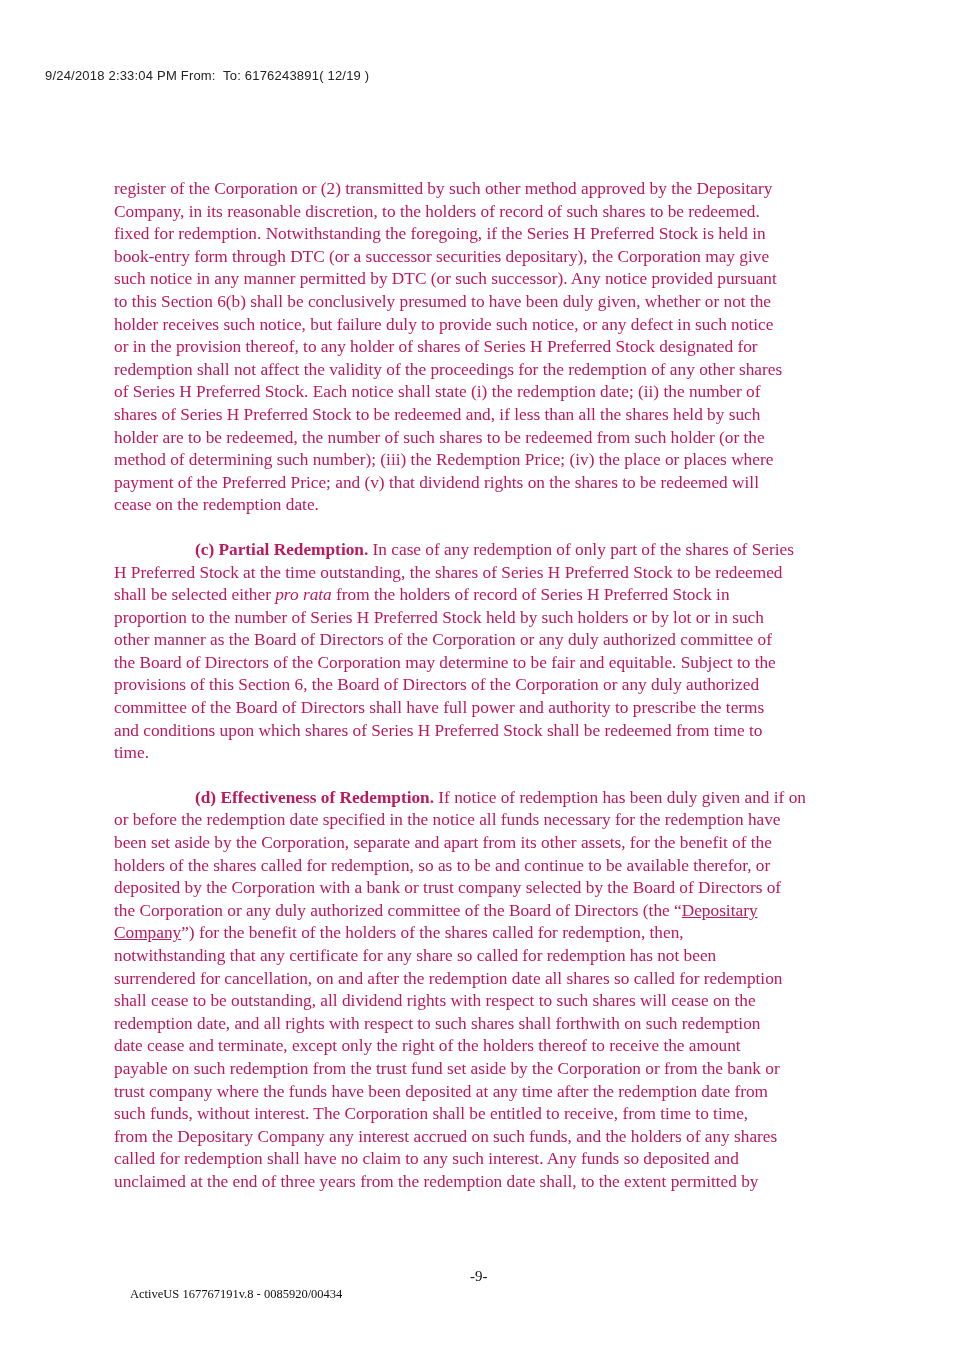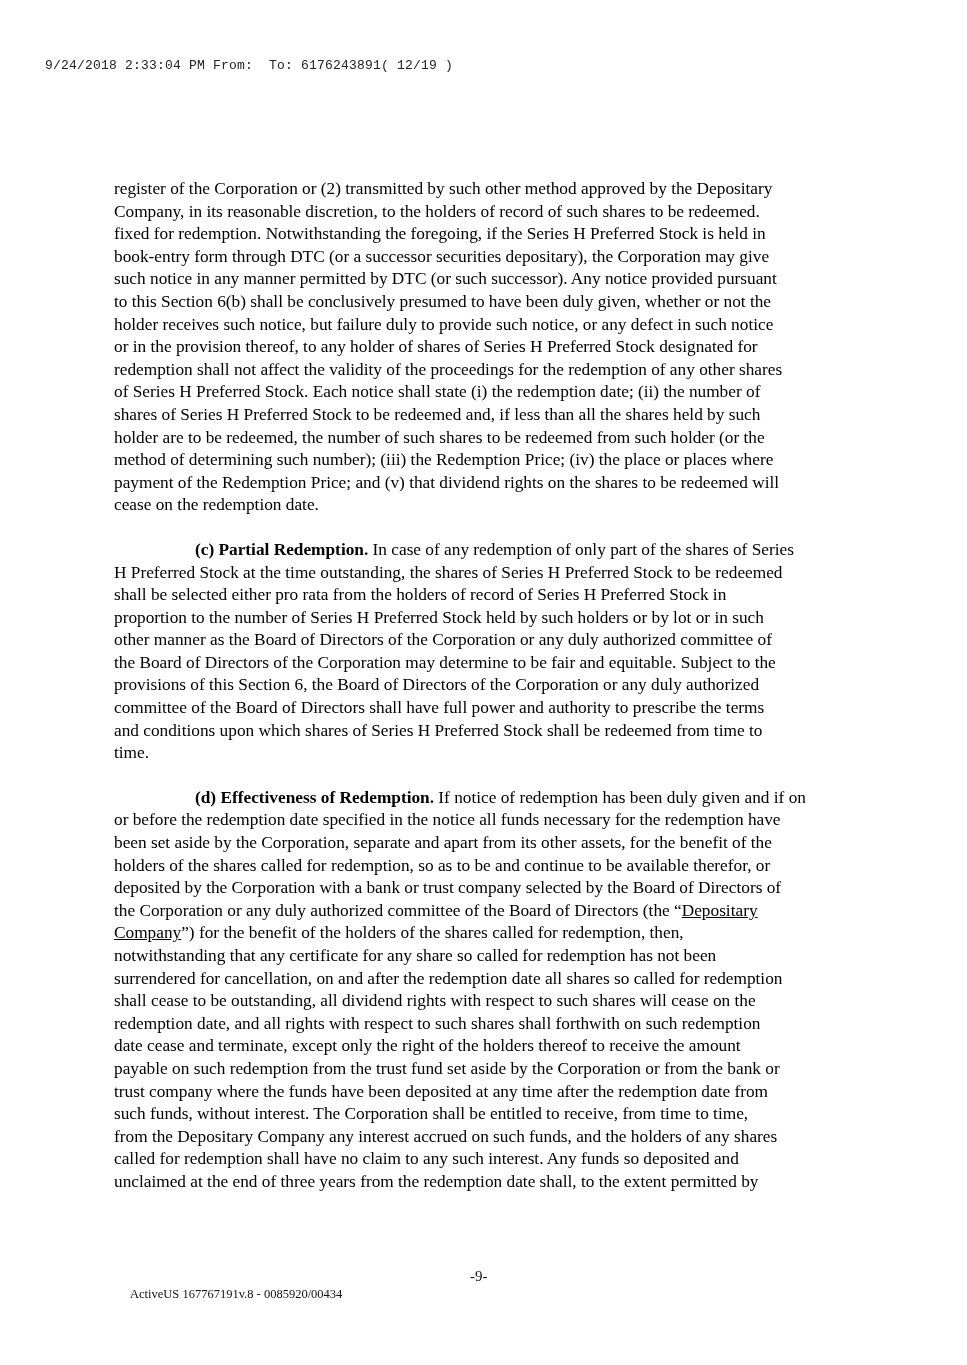--- a/index.html
+++ b/index.html
@@ -1,34 +1,34 @@
 <!DOCTYPE html>
 <html><head>
 <meta charset="utf-8">
 <style>
   html, body { margin: 0; padding: 0; background: #ffffff; }
   body {
     width: 967px; height: 1365px; position: relative; overflow: hidden;
     color: #1a1a1a;
   }
   .fax-header {
-    position: absolute; left: 45px; top: 58px;
-    font-family: Liberation Mono, monospace;
+    position: absolute; left: 45px; top: 68px;
+    font-family: Liberation Sans, sans-serif;
     font-size: 13px; letter-spacing: 0.2px; color: #222;
     white-space: pre;
   }
   .page-body {
     position: absolute; left: 114px; top: 178px; width: 740px;
     font-family: "Liberation Serif", "DejaVu Serif", serif;
-    font-size: 17.3px; line-height: 22.6px; color: #000000;
+    font-size: 17.3px; line-height: 22.6px; color: #be185d;
   }
   .para { margin: 0 0 22px 0; }
   .line { display: block; white-space: nowrap; }
   .heading { font-weight: bold; margin-left: 33px; }
-  .italic { }
+  .italic { font-style: italic; }
   .ul { text-decoration: underline; }
   .page-number {
     position: absolute; left: 470px; top: 1268px;
     font-family: "Liberation Serif", "DejaVu Serif", serif;
     font-size: 15px; color: #111;
   }
   .doc-id {
     position: absolute; left: 114px; top: 1287px;
     font-family: "Liberation Serif", "DejaVu Serif", serif;
     font-size: 12.5px; color: #111; margin-left: 16px;
@@ -48,21 +48,21 @@
     <span class="line">book-entry form through DTC (or a successor securities depositary), the Corporation may give</span>
     <span class="line">such notice in any manner permitted by DTC (or such successor).  Any notice provided pursuant</span>
     <span class="line">to this Section 6(b) shall be conclusively presumed to have been duly given, whether or not the</span>
     <span class="line">holder receives such notice, but failure duly to provide such notice, or any defect in such notice</span>
     <span class="line">or in the provision thereof, to any holder of shares of Series H Preferred Stock designated for</span>
     <span class="line">redemption shall not affect the validity of the proceedings for the redemption of any other shares</span>
     <span class="line">of Series H Preferred Stock.  Each notice shall state (i) the redemption date; (ii) the number of</span>
     <span class="line">shares of Series H Preferred Stock to be redeemed and, if less than all the shares held by such</span>
     <span class="line">holder are to be redeemed, the number of such shares to be redeemed from such holder (or the</span>
     <span class="line">method of determining such number); (iii) the Redemption Price; (iv) the place or places where</span>
-    <span class="line">payment of the Redemption Price; and (v) that dividend rights on the shares to be redeemed will</span>
+    <span class="line">payment of the Preferred Price; and (v) that dividend rights on the shares to be redeemed will</span>
     <span class="line">cease on the redemption date.</span>
   </p>
 
   <p class="para">
     <span class="line"><span style="display:inline-block;width:48px"></span><span class="heading">(c)  Partial Redemption.</span><span>  In case of any redemption of only part of the shares of Series</span></span>
     <span class="line">H Preferred Stock at the time outstanding, the shares of Series H Preferred Stock to be redeemed</span>
     <span class="line"><span>shall be selected either </span><span class="italic">pro rata</span><span> from the holders of record of Series H Preferred Stock in</span></span>
     <span class="line">proportion to the number of Series H Preferred Stock held by such holders or by lot or in such</span>
     <span class="line">other manner as the Board of Directors of the Corporation or any duly authorized committee of</span>
     <span class="line">the Board of Directors of the Corporation may determine to be fair and equitable.  Subject to the</span>

